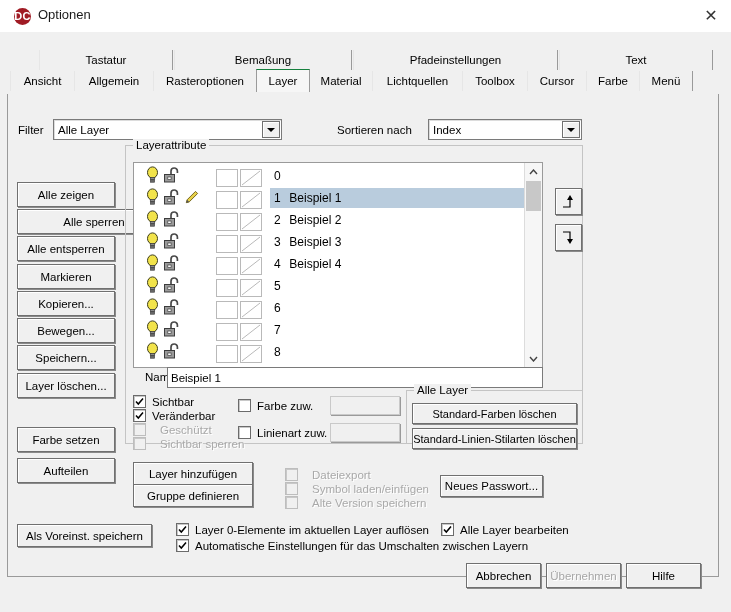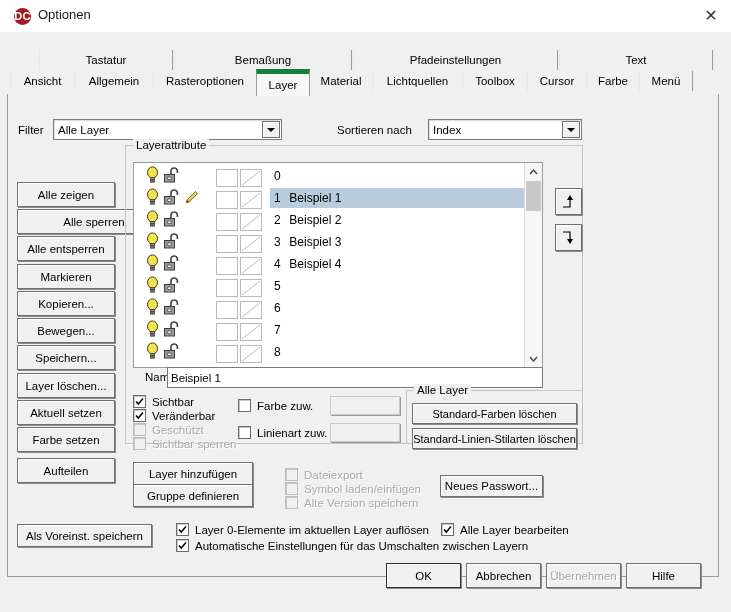--- a/index.html
+++ b/index.html
@@ -26,21 +26,21 @@
   
   .client{position:absolute;left:0;top:32px;width:731px;height:580px;background:#f0f0f0;}
 
   
   .tabstrip{position:absolute;left:7px;top:6px;width:710px;height:44px;margin-top:12px;}
   .tab{position:absolute;height:20px;background:#f0f0f0;
      border-left:1px solid #e6e6e6;border-right:1px solid #9a9a9a;
      font-size:11.5px;color:#000;text-align:center;line-height:20px;white-space:nowrap;}
   .tab.row1{top:0px;}
   .tab.row2{top:21px;}
-  .tab.sel{background:#f6f6f6;border-top:5px solid #15803d;height:22px;line-height:22px;top:19px;
+  .tab.sel{background:#f6f6f6;border-top:1px solid #15803d;height:22px;line-height:22px;top:19px;
      border-left:1px solid #9a9a9a;z-index:5;}
 
   .panel{position:absolute;left:7px;top:62px;width:710px;height:482px;background:#f0f0f0;
      border-left:1px solid #9a9a9a;border-right:1px solid #9a9a9a;border-bottom:1px solid #9a9a9a;}
 
   
   .btn{position:absolute;background:#f0f0f0;border:1px solid #707070;
     box-shadow:inset 1px 1px 0 #ffffff, 1px 1px 0 #8a8a8a;
     font-size:11.5px;color:#000;text-align:center;white-space:nowrap;
     display:flex;align-items:center;justify-content:center;cursor:default;}
@@ -65,21 +65,21 @@
   .group{position:absolute;border:1px solid #c4c4c4;}
   .group > .gtitle{position:absolute;top:-7px;left:7px;background:#f0f0f0;padding:0 3px;
     font-size:11.5px;color:#000;white-space:nowrap;}
 
   
   .cb{position:absolute;display:flex;align-items:center;white-space:nowrap;font-size:11.5px;}
   .cb .box{width:11px;height:11px;background:#fff;border:1px solid #6b6b6b;
     box-shadow:inset 1px 1px 0 #c8c8c8;position:relative;flex:0 0 auto;}
   .cb.off .box{background:#fff;}
   .cb.dis .box{background:#f0f0f0;border-color:#bdbdbd;}
-  .cb.dis{color:#a9a9a9;text-shadow:1px 1px 0 #fff;}
+  .cb.dis{color:#a9a9a9;text-shadow:1px 1px 0 #fff;gap:8px;}
   .cb .box svg{position:absolute;left:0px;top:0px;}
   .cb .cbl{margin-left:6px;}
 
   
   .listbox{position:absolute;background:#ffffff;border:1px solid #9a9a9a;overflow:hidden;}
   .lrow{position:relative;height:22px;display:flex;align-items:center;}
   .lrow.sel .rowtext{background:#b9ccdd;}
   .rowicons{position:absolute;left:12px;top:0;height:22px;display:flex;align-items:center;}
   .rowbox1{position:absolute;left:82px;top:4px;width:20px;height:16px;background:#fff;border:1px solid #b9b9b9;}
   .rowbox2{position:absolute;left:106px;top:4px;width:20px;height:16px;background:#fff;border:1px solid #b9b9b9;}
@@ -144,21 +144,20 @@
     </div>
 
     <div class="btn" style="left:17px;top:150px;width:96px;height:23px;">Alle zeigen</div>
     <div class="btn" style="left:17px;top:177px;width:96px;height:23px;padding-left:28px;">Alle sperren</div>
     <div class="btn" style="left:17px;top:204px;width:96px;height:23px;">Alle entsperren</div>
     <div class="btn" style="left:17px;top:232px;width:96px;height:23px;">Markieren</div>
     <div class="btn" style="left:17px;top:259px;width:96px;height:23px;">Kopieren...</div>
     <div class="btn" style="left:17px;top:286px;width:96px;height:23px;">Bewegen...</div>
     <div class="btn" style="left:17px;top:313px;width:96px;height:23px;">Speichern...</div>
     <div class="btn" style="left:17px;top:341px;width:96px;height:23px;">Layer löschen...</div>
-    <div class="btn" style="left:17px;top:368px;width:96px;height:23px;">Aktuell setzen</div>
     <div class="btn" style="left:17px;top:395px;width:96px;height:23px;">Farbe setzen</div>
     <div class="btn" style="left:17px;top:426px;width:96px;height:23px;">Aufteilen</div>
 
     <div class="group" style="left:125px;top:113px;width:456px;height:297px;">
       <span class="gtitle">Layerattribute</span>
     </div>
 
     <div class="listbox" style="left:133px;top:130px;width:408px;height:204px;">
       <div id="layer-rows" style="position:absolute;left:0;top:2px;width:390px;">
           <div class="lrow">
@@ -475,19 +474,18 @@
         <div class="cb" style="left: 176px; top: 507px;">
           <span class="box">
             <svg width="11" height="11" viewBox="0 0 11 11">
               <path d="M2 5.4 L4.3 8 L9 2.4" stroke="#000" stroke-width="1.5" fill="none"></path>
             </svg>
           </span>
           <span class="cbl">Automatische Einstellungen für das Umschalten zwischen Layern</span>
         </div>
       </div>
 
-    <div class="btn default" style="left:386px;top:531px;width:73px;height:23px;">OK</div>
     <div class="btn" style="left:466px;top:531px;width:73px;height:23px;">Abbrechen</div>
     <div class="btn disabled" style="left:546px;top:531px;width:73px;height:23px;">Übernehmen</div>
     <div class="btn" style="left:626px;top:531px;width:73px;height:23px;">Hilfe</div>
 
   </div>
 </div>
 
 </body></html>

